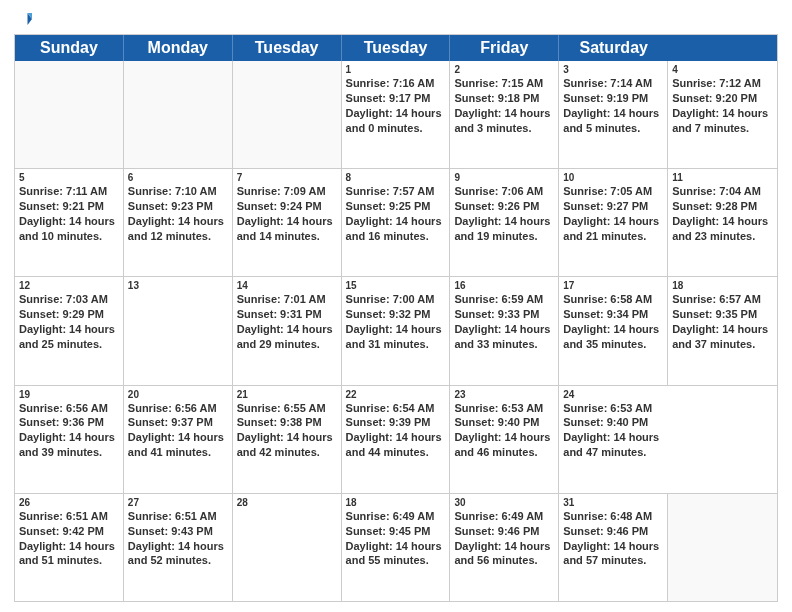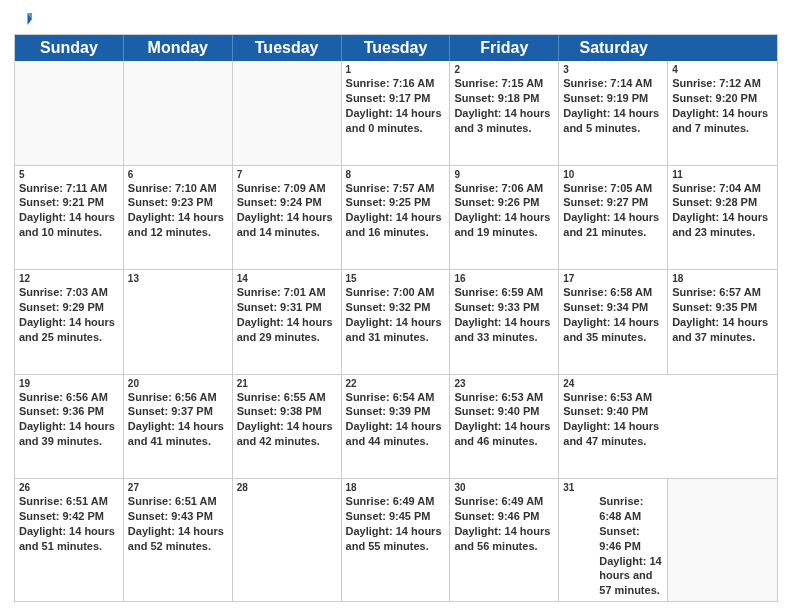--- a/index.html
+++ b/index.html
@@ -326,21 +326,21 @@
 Daylight: 14 hours and 55 minutes.</div>
           </div>
           <div class="cal-cell">
             <div class="day-number">30</div>
             <div class="day-info" style="white-space: pre-line;">Sunrise: 6:49 AM
 Sunset: 9:46 PM
 Daylight: 14 hours and 56 minutes.</div>
           </div>
           <div class="cal-cell">
             <div class="day-number">31</div>
-            <div class="day-info" style="white-space: pre-line; margin-left: 36px;">Sunrise: 6:48 AM
+            <div class="day-info" style="white-space: pre-line;">Sunrise: 6:48 AM
 Sunset: 9:46 PM
 Daylight: 14 hours and 57 minutes.</div>
           </div>
           <div class="cal-cell empty"></div>
         </div>
       </div>
   </div>
 </div>
 
 </body></html>

